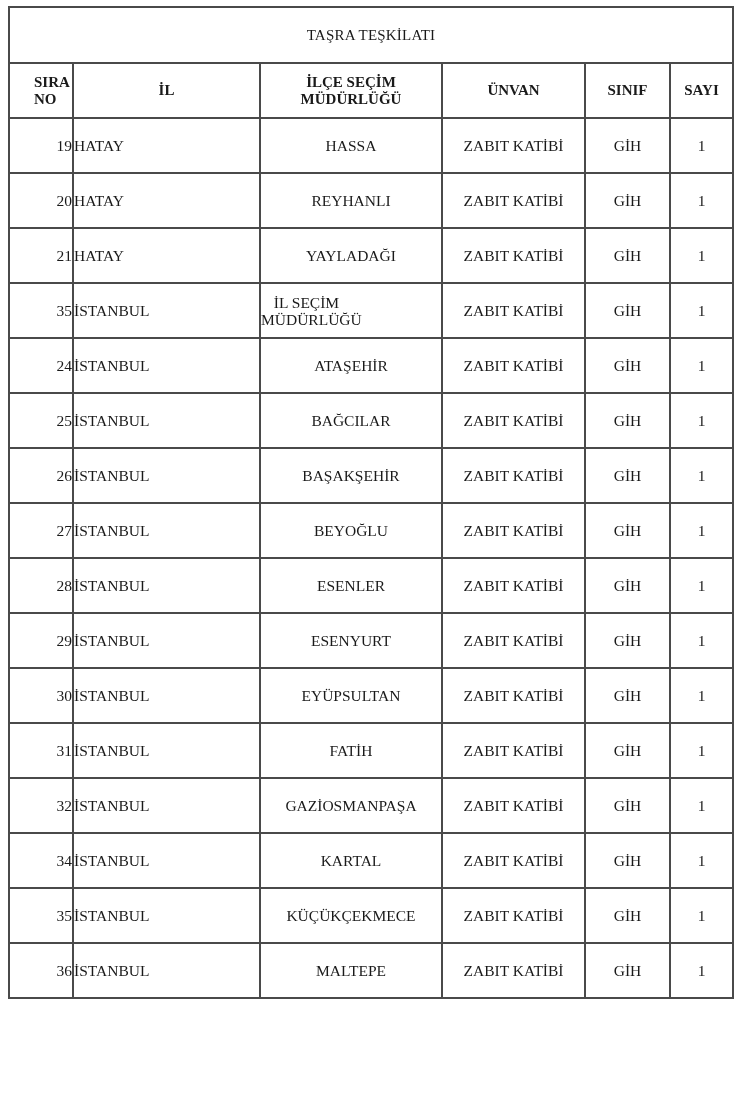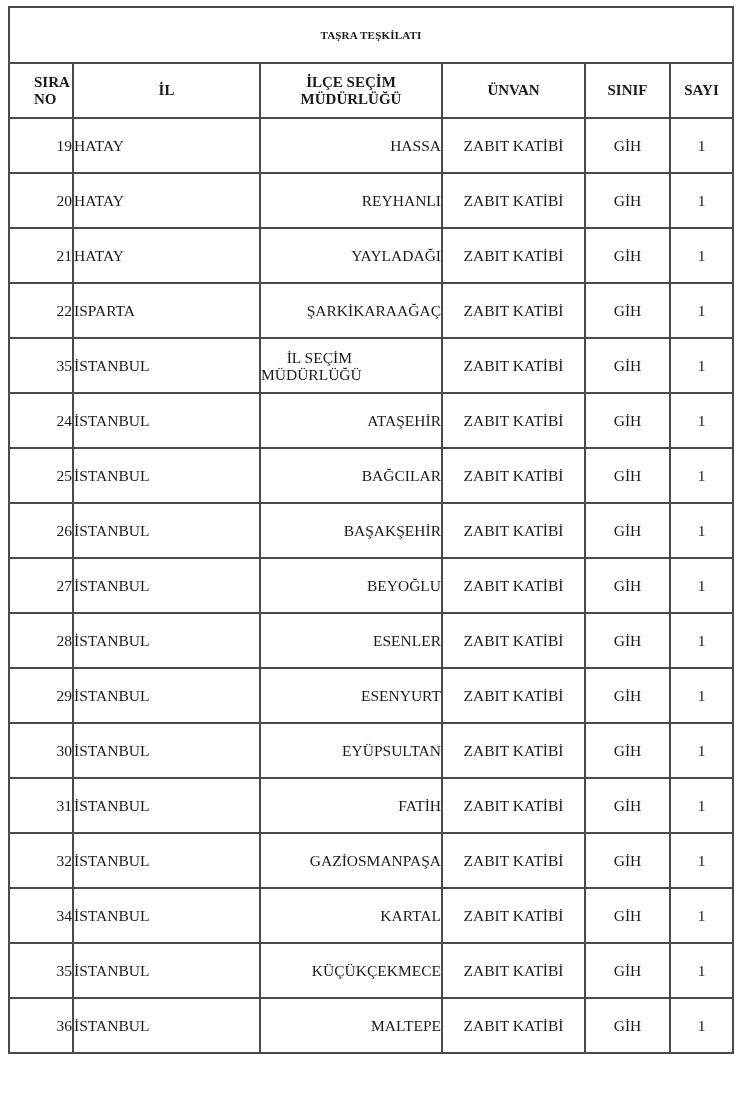--- a/index.html
+++ b/index.html
@@ -1,26 +1,26 @@
 <!DOCTYPE html>
 <html><head>
 <meta charset="utf-8">
 <style>
   html, body { margin: 0; padding: 0; background: #ffffff; }
   body { width: 740px; height: 1113px; position: relative; overflow: hidden;
          font-family: "Liberation Serif", "DejaVu Serif", serif; color: #1a1a1a; }
   table.grid { position: absolute; left: 8px; top: 6px; width: 724px;
                border-collapse: collapse; table-layout: fixed; }
   table.grid td, table.grid th { border: 2px solid #4a4a4a; padding: 0; }
-  .title-cell { height: 54px; text-align: center; font-weight: bold; font-size: 11px; letter-spacing: 0.2px; margin-top: 28px; }
+  .title-cell { height: 54px; text-align: center; font-weight: normal; font-size: 15px; letter-spacing: 0.2px; margin-top: 28px; }
   .hdr th { height: 53px; font-weight: bold; font-size: 15px; text-align: center; line-height: 17px; }
   tr.row td { height: 53px; font-size: 15.5px; }
   td.c-no { text-align: right; }
   td.c-il { padding-left: 8px; text-align: left; }
-  td.c-ilce { padding-left: 8px; text-align: right; line-height: 17px; }
+  td.c-ilce { padding-left: 8px; text-align: center; line-height: 17px; }
   td.c-unvan { text-align: center; }
   td.c-sinif { text-align: center; }
   td.c-sayi { text-align: center; }
 </style>
 </head>
 <body>
 
 <table class="grid">
   <colgroup>
     <col style="width:64px">
@@ -55,28 +55,20 @@
         <td class="c-il">HATAY</td>
         <td class="c-ilce">REYHANLI</td>
         <td class="c-unvan">ZABIT KATİBİ</td>
         <td class="c-sinif">GİH</td>
         <td class="c-sayi">1</td>
       </tr>
       <tr class="row">
         <td class="c-no">21</td>
         <td class="c-il">HATAY</td>
         <td class="c-ilce">YAYLADAĞI</td>
-        <td class="c-unvan">ZABIT KATİBİ</td>
-        <td class="c-sinif">GİH</td>
-        <td class="c-sayi">1</td>
-      </tr>
-      <tr class="row">
-        <td class="c-no">22</td>
-        <td class="c-il">ISPARTA</td>
-        <td class="c-ilce">ŞARKİKARAAĞAÇ</td>
         <td class="c-unvan">ZABIT KATİBİ</td>
         <td class="c-sinif">GİH</td>
         <td class="c-sayi">1</td>
       </tr>
       <tr class="row">
         <td class="c-no">35</td>
         <td class="c-il">İSTANBUL</td>
         <td class="c-ilce" style="padding-right: 89px;">İL SEÇİM MÜDÜRLÜĞÜ</td>
         <td class="c-unvan">ZABIT KATİBİ</td>
         <td class="c-sinif">GİH</td>

